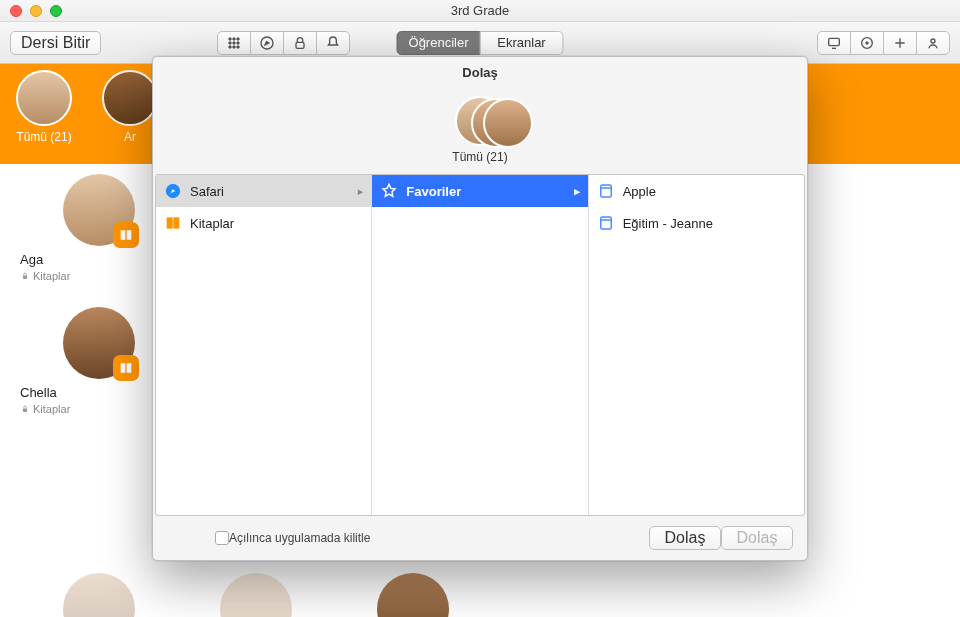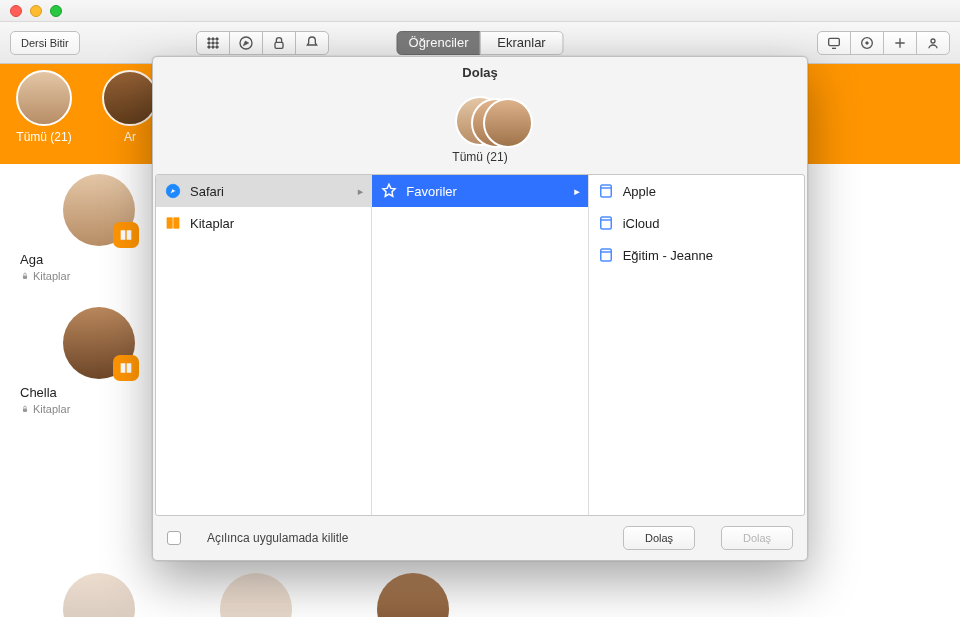--- a/index.html
+++ b/index.html
@@ -19,21 +19,21 @@
   .window-title { position:absolute; left:0; right:0; text-align:center; font-size:13px; color:#3a3a3a; pointer-events:none; }
 
   
   .toolbar {
     height: 42px; background: linear-gradient(#f7f7f7,#e9e9e9);
     border-bottom:1px solid #c9c9c9; display:flex; align-items:center;
     padding: 0 10px; gap:8px; position:relative;
   }
   .btn {
     height:24px; padding:0 10px; border:1px solid #bfbfbf; border-radius:5px;
-    background:linear-gradient(#ffffff,#f2f2f2); font-size:11px; color:#333; cursor:default;
+    background:linear-gradient(#ffffff,#f2f2f2); font-size:16px; color:#333; cursor:default;
     display:inline-flex; align-items:center; justify-content:center;
   }
   .iconbtn { width:34px; padding:0; }
   .iconbtn svg { width:16px; height:16px; fill:#555; stroke:#555; }
   .btn-group { display:flex; }
   .btn-group .btn { border-radius:0; margin-left:-1px; }
   .btn-group .btn:first-child { border-radius:5px 0 0 5px; margin-left:0; }
   .btn-group .btn:last-child  { border-radius:0 5px 5px 0; }
   .seg { position:absolute; left:50%; transform:translateX(-50%); display:flex; }
   .seg .btn { width:84px; font-size:13px; }
@@ -87,31 +87,31 @@
     background:#fff; margin:0 2px; border:1px solid #c7c7c7; border-radius:3px; overflow:hidden;
   }
   .col { flex:1; border-right:1px solid #dcdcdc; overflow:auto; }
   .col:last-child { border-right:none; }
   .row {
     height:32px; display:flex; align-items:center; padding:0 8px; font-size:13px; color:#222;
     gap:8px; position:relative;
   }
   .row .chev { margin-left:auto; font-size:11px; color:#888; }
   .row.sel-gray { background:#dcdcdc; }
-  .row.sel-blue { background:#2f72ff; color:#fff; }
+  .row.sel-blue { background:#2f72ff; color:#fff;font-weight:bold; }
   .row.sel-blue .chev { color:#fff; }
   .row.sel-blue svg { fill:#fff; stroke:#fff; }
   .row svg { width:18px; height:18px; fill:#6b6b6b; stroke:#6b6b6b; }
   .row .safari-ico { fill:#1e88ff; stroke:#1e88ff; }
   .row .books-ico  { fill:#ff9500; stroke:#ff9500; }
   .row .bm-ico     { fill:none; stroke:#4d8dff; }
   .row .star-ico   { fill:none; stroke:#fff; }
 
   .sheet-footer {
-    height:44px; display:flex; align-items:center; padding:0 14px; gap:26px;
+    height:44px; display:flex; align-items:center; padding:0 14px; gap:0;margin-left:48px;
   }
   .chk { width:14px; height:14px; border:1px solid #aaa; border-radius:3px; background:#fff; }
   .chk-label { font-size:12px; color:#444; }
   .sheet-footer .spacer { flex:1; }
   .sheet-footer .btn { min-width:72px; }
   .sheet-footer .btn.disabled { color:#b5b5b5; }
 
   
   .av1{background:linear-gradient(#e3c6a6,#b78d65);}
   .av2{background:linear-gradient(#8a5c3c,#51341f);}
@@ -122,20 +122,21 @@
 </style>
 </head>
 <body>
 
 <div class="titlebar">
   <div class="traffic">
     <span class="tf-close"></span>
     <span class="tf-min"></span>
     <span class="tf-max"></span>
   </div>
+  <div class="window-title">3rd Grade</div>
 </div>
 
 <div class="toolbar">
   <div class="btn">Dersi Bitir</div>
 
   <div style="width:100px"></div>
 
   <div class="btn-group">
     <div class="btn iconbtn">
       <svg viewBox="0 0 24 24">
@@ -337,27 +338,20 @@
             <rect x="5" y="4" width="14" height="16" rx="2" fill="none"></rect>
             <path d="M5 8h14"></path>
           </svg>
           <span>Apple</span>
         </div>
         <div class="row">
           <svg class="bm-ico" viewBox="0 0 24 24" stroke-width="2">
             <rect x="5" y="4" width="14" height="16" rx="2" fill="none"></rect>
             <path d="M5 8h14"></path>
           </svg>
-          <span>iCloud</span>
-        </div>
-        <div class="row">
-          <svg class="bm-ico" viewBox="0 0 24 24" stroke-width="2">
-            <rect x="5" y="4" width="14" height="16" rx="2" fill="none"></rect>
-            <path d="M5 8h14"></path>
-          </svg>
           <span>Eğitim - Jeanne</span>
         </div>
       </div>
   </div>
 
   <div class="sheet-footer">
     <div class="chk"></div>
     <div class="chk-label">Açılınca uygulamada kilitle</div>
     <div class="spacer"></div>
     <div class="btn">Dolaş</div>

